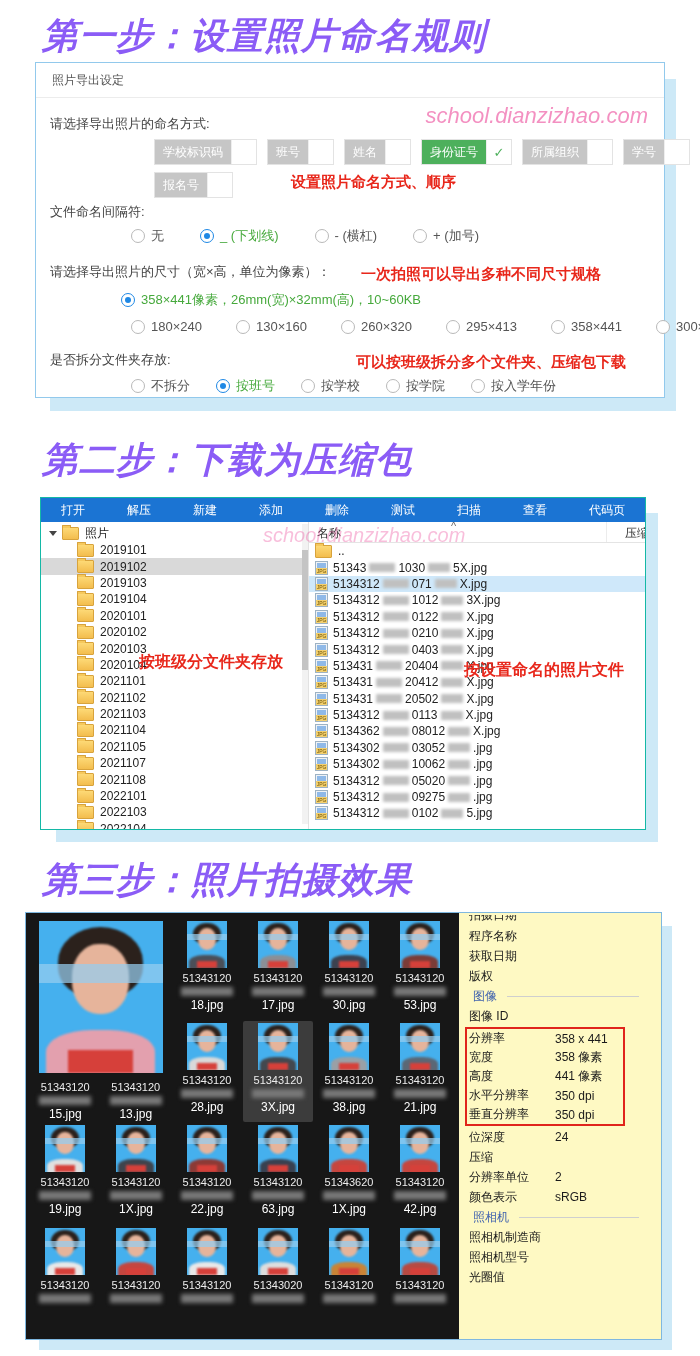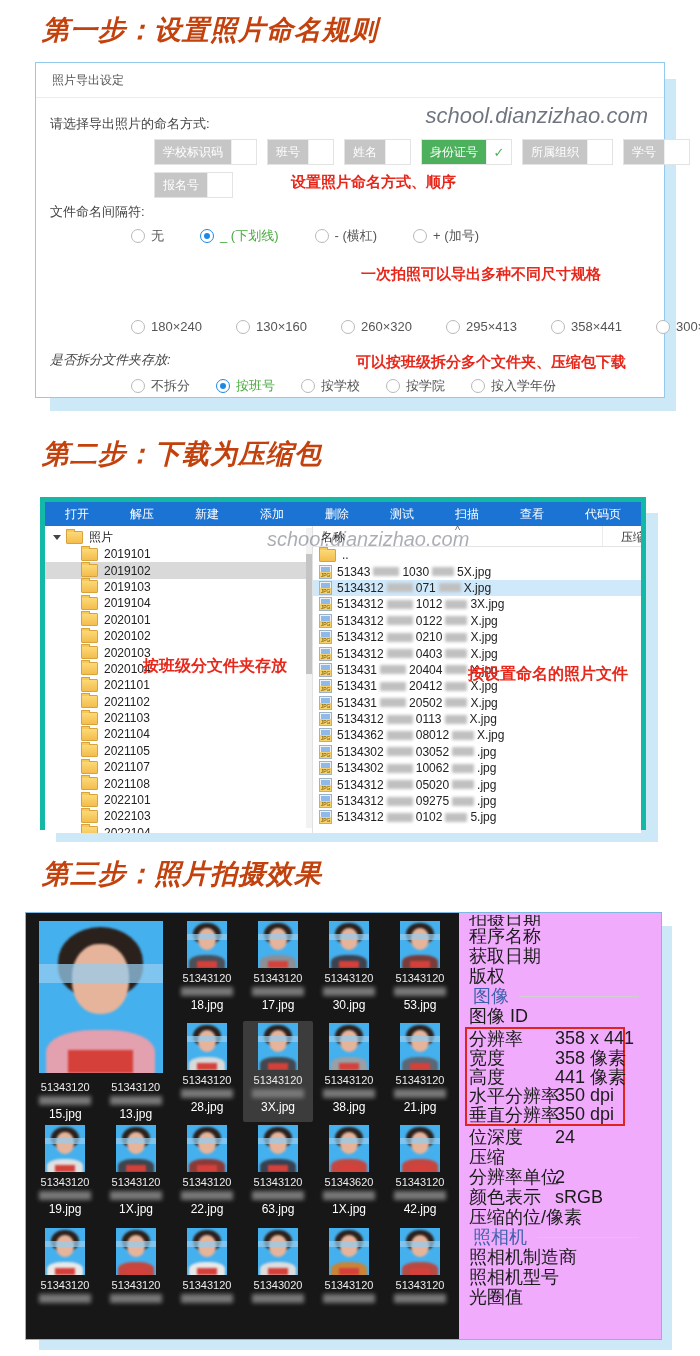--- a/index.html
+++ b/index.html
@@ -1,30 +1,30 @@
 <!DOCTYPE html>
 <html><head>
 <meta charset="utf-8">
 <style>
   html,body{margin:0;padding:0;background:#fff;}
   .page{position:relative;width:700px;height:1356px;background:#fff;overflow:hidden;
         font-family:"Liberation Sans","DejaVu Sans",sans-serif;}
-  .step-title{position:absolute;font-size:27px;font-weight:bold;font-style:italic;
-              letter-spacing:1px;color:#c2410c;white-space:nowrap;}
+  .step-title{position:absolute;font-size:36px;font-weight:bold;font-style:italic;
+              letter-spacing:1px;color:#8b5cf6;white-space:nowrap;}
   .t1{left:42px;top:12px;} .t2{left:42px;top:436px;} .t3{left:42px;top:856px;}
 
   .panel{position:absolute;background:#fff;box-sizing:border-box;}
   .p1{left:35px;top:62px;width:630px;height:336px;border:1px solid #92c9ec;
       box-shadow:13px 15px 0 -2px #cde9f7;}
-  .p2{left:40px;top:497px;width:606px;height:333px;border:5px solid #14b8a6;
+  .p2{left:40px;top:497px;width:606px;height:333px;border:1px solid #14b8a6;
       box-shadow:14px 14px 0 -2px #cde9f7;}
   .p3{left:25px;top:912px;width:637px;height:428px;border:1px solid #7fb8e0;
       box-shadow:12px 12px 0 -2px #cde9f7;display:flex;overflow:hidden;}
 
-  .wm{position:absolute;font-style:italic;color:#0f172a;white-space:nowrap;pointer-events:none;}
+  .wm{position:absolute;font-style:italic;color:#ec4899;white-space:nowrap;pointer-events:none;}
   .wm1{right:16px;top:40px;font-size:22px;opacity:.6;}
   .wm2{left:222px;top:2px;font-size:20px;opacity:.35;z-index:5;}
 
   
   .p1-head{position:absolute;top:0;left:0;right:0;height:34px;line-height:34px;
            padding-left:16px;font-size:12px;color:#555;border-bottom:1px solid #ececec;}
   .form-label{position:absolute;font-size:13px;color:#444;white-space:nowrap;}
   .annot{position:absolute;font-size:15px;font-weight:bold;color:#e8271b;white-space:nowrap;}
 
   .tags-wrap{position:absolute;left:118px;top:76px;width:505px;}
@@ -97,22 +97,22 @@
          background:rgba(150,205,240,.72);filter:blur(.4px);z-index:3;}
   .shirt{position:absolute;bottom:-6%;left:6%;right:6%;height:34%;
          border-radius:42% 42% 0 0;filter:blur(1px);}
   .scarf{position:absolute;bottom:0;left:24%;right:24%;height:15%;background:#d6403a;filter:blur(1px);}
   .tnum{font-size:11px;color:#ececec;margin-top:4px;line-height:13px;}
   .tblur{width:52px;height:9px;background:#787878;filter:blur(2px);margin:2px 0;}
   .tname{font-size:12px;color:#fff;line-height:14px;}
   .big-caps{display:flex;width:100%;margin-top:4px;}
   .big-cap{flex:1;display:flex;flex-direction:column;align-items:center;}
 
-  .props{flex:1;background:#f0abfc;box-sizing:border-box;padding:2px 8px 0 10px;overflow:hidden;
-         font-size:18px;color:#1b1b1b;position:relative;}
+  .props{flex:1;background:#fef9c3;box-sizing:border-box;padding:2px 8px 0 10px;overflow:hidden;
+         font-size:12px;color:#1b1b1b;position:relative;}
   .prow{height:20px;display:flex;align-items:center;white-space:nowrap;}
   .prow .plabel{width:86px;flex:none;}
   .prow.clipped{height:11px;overflow:hidden;align-items:flex-start;}
   .prow.clipped .plabel{margin-top:-8px;}
   .psec{height:20px;display:flex;align-items:center;color:#4062ae;padding-left:4px;}
   .psec .secline{flex:1;height:1px;background:#cfcfcf;margin:0 14px 0 10px;}
   .redbox{border:2px solid #e0241b;width:154px;margin-left:-4px;padding-left:2px;
           margin-top:1px;margin-bottom:1px;}
   .redbox .prow{height:19px;}
 </style>
@@ -177,22 +177,29 @@
         <div class="ritem">
           <span class="rdo"></span>
           <span>- (横杠)</span>
         </div>
         <div class="ritem">
           <span class="rdo"></span>
           <span>+ (加号)</span>
         </div>
       </div>
 
+    <div class="form-label" style="left:14px;top:200px;">请选择导出照片的尺寸（宽×高，单位为像素）：</div>
     <div class="annot" style="left:325px;top:202px;">一次拍照可以导出多种不同尺寸规格</div>
 
+    <div class="radio-row" style="left:85px;top:228px;" id="sizeSelRadio">
+        <div class="ritem">
+          <span class="rdo on"></span>
+          <span class="green">358×441像素，26mm(宽)×32mm(高)，10~60KB</span>
+        </div>
+      </div>
     <div class="radio-row" style="left:95px;top:256px;gap:34px;" id="sizeRadios">
         <div class="ritem">
           <span class="rdo"></span>
           <span>180×240</span>
         </div>
         <div class="ritem">
           <span class="rdo"></span>
           <span>130×160</span>
         </div>
         <div class="ritem">
@@ -206,21 +213,21 @@
         <div class="ritem">
           <span class="rdo"></span>
           <span>358×441</span>
         </div>
         <div class="ritem">
           <span class="rdo"></span>
           <span>300×450</span>
         </div>
       </div>
 
-    <div class="form-label" style="left:14px;top:288px;font-style:italic;">是否拆分文件夹存放:</div>
+    <div class="form-label" style="left:14px;top:288px;">是否拆分文件夹存放:</div>
     <div class="annot" style="left:320px;top:290px;">可以按班级拆分多个文件夹、压缩包下载</div>
     <div class="radio-row" style="left:95px;top:314px;gap:26px;" id="splitRadios">
         <div class="ritem">
           <span class="rdo"></span>
           <span>不拆分</span>
         </div>
         <div class="ritem">
           <span class="rdo on"></span>
           <span class="green">按班号</span>
         </div>
@@ -797,23 +804,20 @@
           <span class="plabel">压缩</span>
         </div>
         <div class="prow">
           <span class="plabel">分辨率单位</span>
           <span class="pvalue">2</span>
         </div>
         <div class="prow">
           <span class="plabel">颜色表示</span>
           <span class="pvalue">sRGB</span>
         </div>
-        <div class="prow">
-          <span class="plabel">压缩的位/像素</span>
-        </div>
         <div class="psec">
           <span>照相机</span>
           <span class="secline"></span>
         </div>
         <div class="prow">
           <span class="plabel">照相机制造商</span>
         </div>
         <div class="prow">
           <span class="plabel">照相机型号</span>
         </div>

